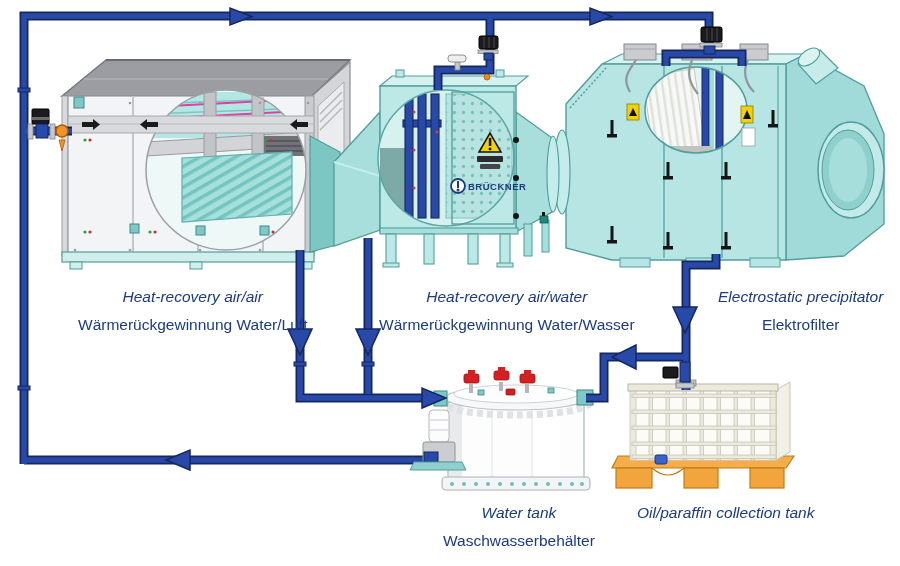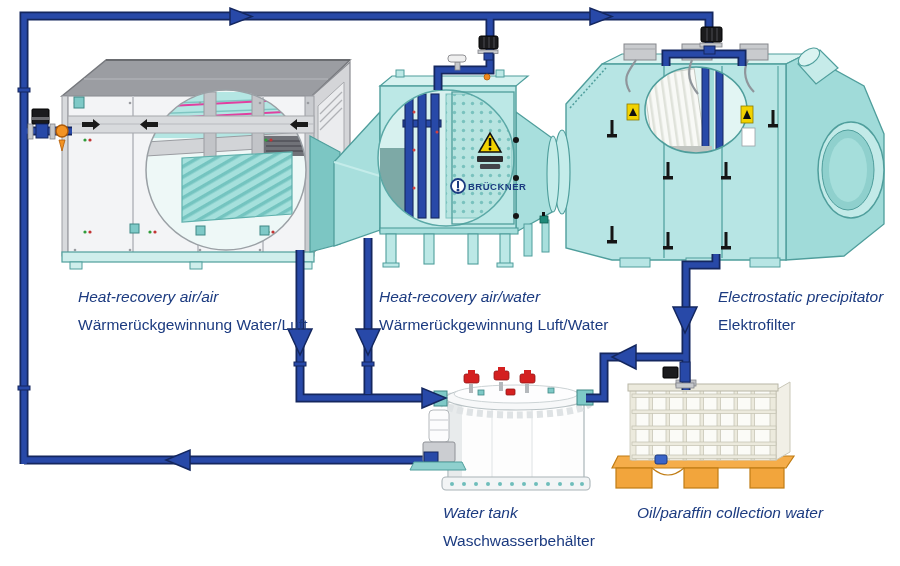--- a/index.html
+++ b/index.html
@@ -1,19 +1,19 @@
 <!DOCTYPE html>
 <html><head>
 <meta charset="utf-8">
 <style>
   html,body{margin:0;padding:0;background:#ffffff;}
   #canvas{position:relative;width:900px;height:566px;background:#ffffff;overflow:hidden;
           font-family:"Liberation Sans",sans-serif;}
   #art{position:absolute;left:0;top:0;}
-  .lbl{position:absolute;color:#1c3b80;font-size:15.5px;line-height:1;white-space:nowrap;}
+  .lbl{position:absolute;color:#1c3b80;font-size:15.5px;line-height:1;white-space:nowrap;text-align:center;}
   .lbl .en{font-style:italic;margin-bottom:12px;}
   .lbl .de{font-style:normal;}
 </style>
 </head>
 <body>
 
 <div id="canvas">
 
 <svg id="art" width="900" height="566" viewBox="0 0 900 566">
   <defs>
@@ -430,30 +430,30 @@
   </g>
 </svg>
 
 <div class="lbl" style="left:78px;top:289px">
   <div class="en">Heat-recovery air/air</div>
   <div class="de">Wärmerückgewinnung Water/Luft</div>
 </div>
 
 <div class="lbl" style="left:379px;top:289px">
   <div class="en">Heat-recovery air/water</div>
-  <div class="de">Wärmerückgewinnung Luft/Water</div>
+  <div class="de">Wärmerückgewinnung Water/Wasser</div>
 </div>
 
 <div class="lbl" style="left:443px;top:505px">
   <div class="en">Water tank</div>
   <div class="de">Waschwasserbehälter</div>
 </div>
 
 <div class="lbl" style="left:718px;top:289px">
   <div class="en">Electrostatic precipitator</div>
   <div class="de">Elektrofilter</div>
 </div>
 
 <div class="lbl" style="left:637px;top:505px">
-  <div class="en">Oil/paraffin collection water</div>
+  <div class="en">Oil/paraffin collection tank</div>
 </div>
 
 </div>
 
 </body></html>

